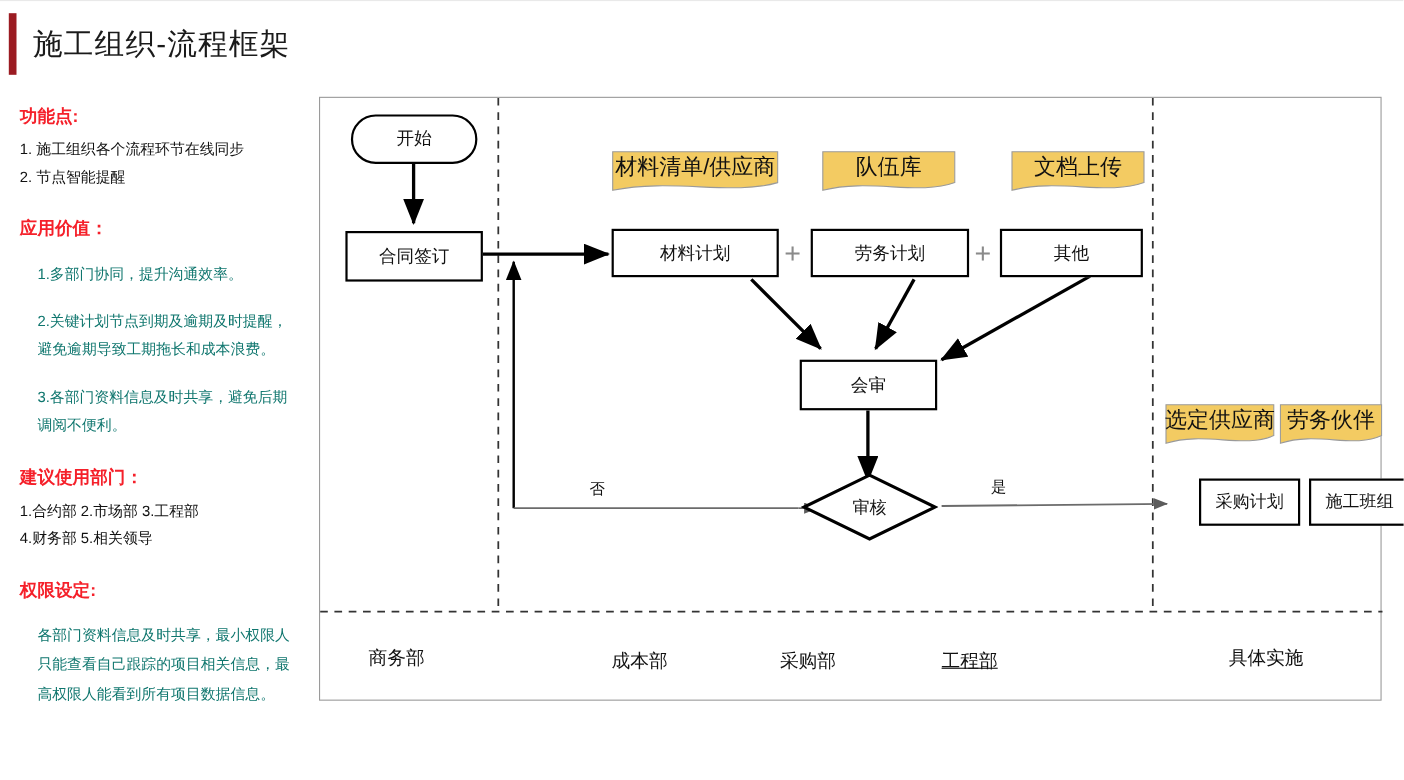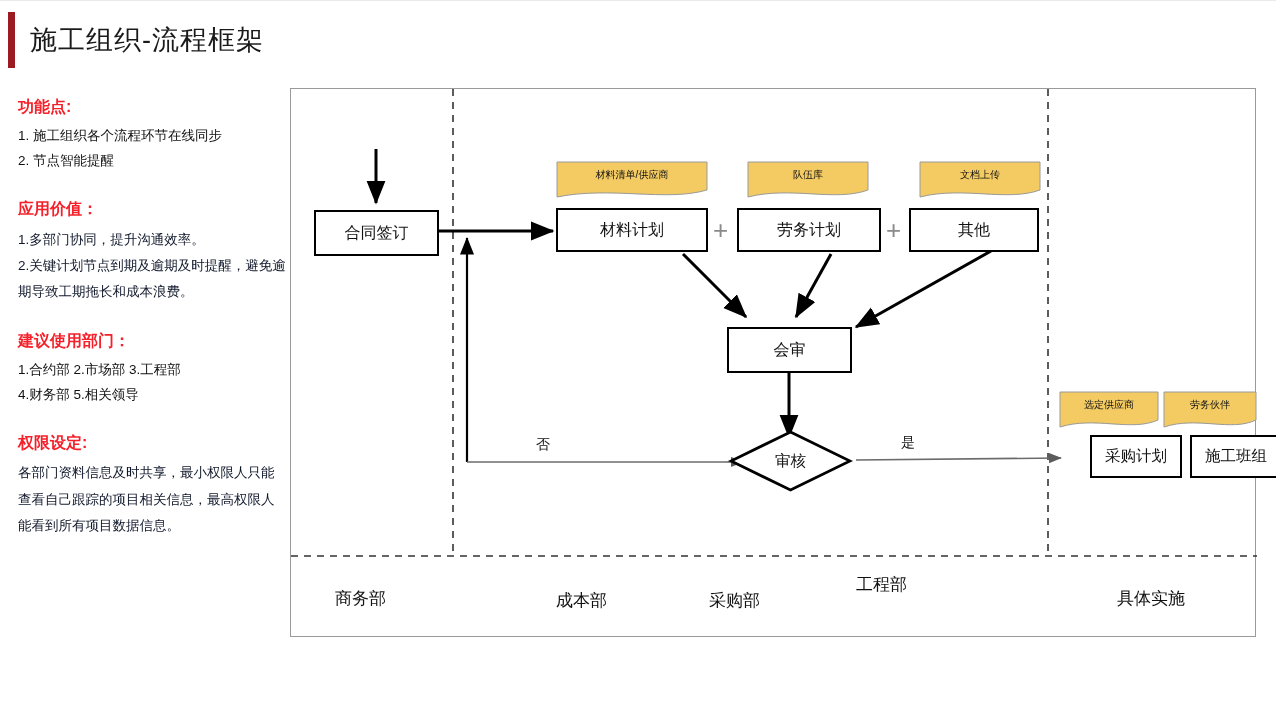--- a/index.html
+++ b/index.html
@@ -31,21 +31,21 @@
     position:absolute;left:18px;top:96px;width:268px;
   }
   .info-head{
     color:#F5202A;font-size:16px;font-weight:bold;margin:0 0 6px 0;line-height:1.4;
   }
   .info-head.gap{margin-top:24px;}
   .info-line{
     color:#111;font-size:13.5px;line-height:1.85;margin:0;
   }
   .info-para{
-    color:#0f172a;font-size:13.5px;line-height:1.95;margin:0;
+    color:#0f766e;font-size:13.5px;line-height:1.95;margin:16px;
   }
 
   
   .frame{
     position:absolute;left:290px;top:88px;width:966px;height:549px;
     border:1px solid #9a9a9a;background:#ffffff;box-sizing:border-box;
   }
   .svg-layer{position:absolute;left:0;top:0;width:966px;height:549px;}
 
   
@@ -54,21 +54,21 @@
     display:flex;align-items:center;justify-content:center;
     background:#fff;color:#111;font-size:16px;white-space:nowrap;
   }
   .node.rect{border:2.5px solid #000;}
   .node.round{border:2.5px solid #000;border-radius:26px;}
   .node.small{font-size:15.5px;margin-left:24px;}
 
   
   .note{
     position:absolute;box-sizing:border-box;
-    color:#111;font-size:10px;white-space:nowrap;margin-top:24px;
+    color:#111;font-size:20px;white-space:nowrap;
   }
   .note .note-shape{position:absolute;left:0;top:0;width:100%;height:100%;}
   .note .note-label{
     position:absolute;left:0;top:0;width:100%;
     display:flex;align-items:center;justify-content:center;
     height:72%;
   }
 
   .plus{
     position:absolute;color:#8a8a8a;font-size:26px;line-height:1;
@@ -98,20 +98,21 @@
     <div>
       <div class="info-head">功能点:</div>
       <div class="info-line">1. 施工组织各个流程环节在线同步</div>
       <div class="info-line">2. 节点智能提醒</div>
     </div>
 
     <div>
       <div class="info-head gap">应用价值：</div>
       <div class="info-para">1.多部门协同，提升沟通效率。</div>
       <div class="info-para">2.关键计划节点到期及逾期及时提醒，避免逾期导致工期拖长和成本浪费。</div>
+      <div class="info-para">3.各部门资料信息及时共享，避免后期调阅不便利。</div>
     </div>
 
     <div>
       <div class="info-head gap">建议使用部门：</div>
       <div class="info-line">1.合约部 2.市场部 3.工程部</div>
       <div class="info-line">4.财务部 5.相关领导</div>
     </div>
 
     <div>
       <div class="info-head gap">权限设定:</div>
@@ -149,20 +150,21 @@
 
       <line x1="540" y1="165" x2="505" y2="228" stroke="#000" stroke-width="3" marker-end="url(#ah)"></line>
 
       <line x1="700" y1="162" x2="565" y2="238" stroke="#000" stroke-width="3" marker-end="url(#ah)"></line>
 
       <line x1="498" y1="284" x2="498" y2="348" stroke="#000" stroke-width="3" marker-end="url(#ah)"></line>
 
       <line x1="565" y1="371" x2="770" y2="369" stroke="#6b6b6b" stroke-width="1.6" marker-end="url(#ahg)"></line>
     </svg>
 
+    <div class="node round" style="left:28px;top:15px;width:115px;height:45px;">开始</div>
 
     <div class="node rect" style="left:23px;top:121px;width:125px;height:46px;">合同签订</div>
 
     <div class="node rect" style="left:446px;top:119px;width:144px;height:44px;">劳务计划</div>
 
     <div class="node rect" style="left:265px;top:119px;width:152px;height:44px;">材料计划</div>
 
     <div class="node rect" style="left:618px;top:119px;width:130px;height:44px;">其他</div>
 
     <div class="node rect" style="left:436px;top:238px;width:125px;height:46px;">会审</div>
@@ -215,18 +217,18 @@
 
     <div class="plus" style="left:422px;top:128px;">+</div>
     <div class="plus" style="left:595px;top:128px;">+</div>
 
     <div class="edge-label" style="left:245px;top:347px;">否</div>
     <div class="edge-label" style="left:610px;top:345px;">是</div>
 
     <div class="lane-label" style="left:44px;top:498px;">商务部</div>
     <div class="lane-label" style="left:265px;top:500px;">成本部</div>
     <div class="lane-label" style="left:418px;top:500px;">采购部</div>
-    <div class="lane-label" style="left:565px;top:484px;">工程部</div>
+    <div class="lane-label" style="left:565px;top:500px;text-decoration:underline;">工程部</div>
     <div class="lane-label" style="left:826px;top:498px;">具体实施</div>
 
   </div>
 
 </div>
 
 </body></html>

